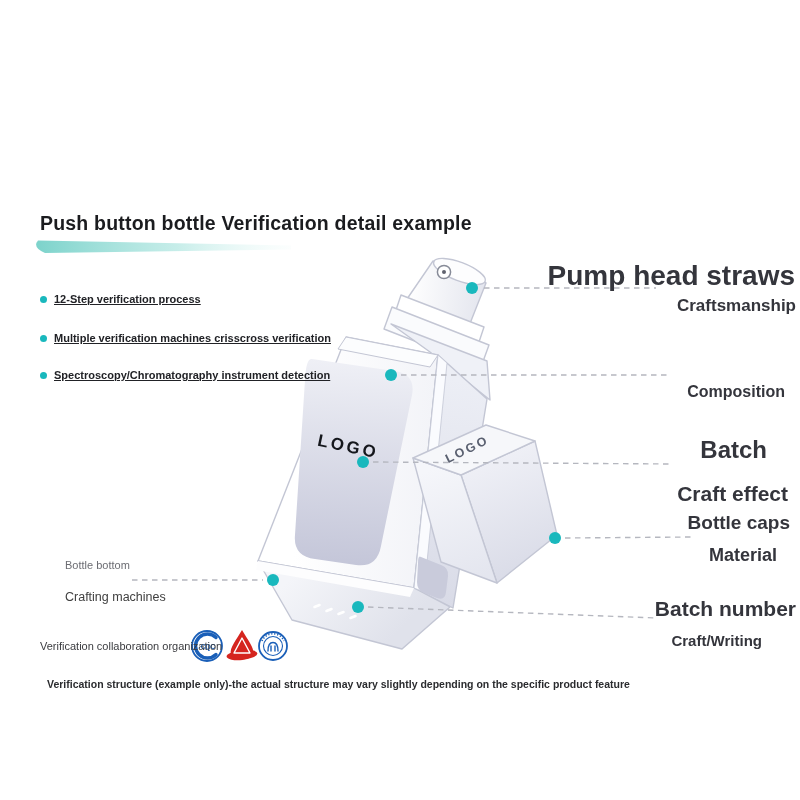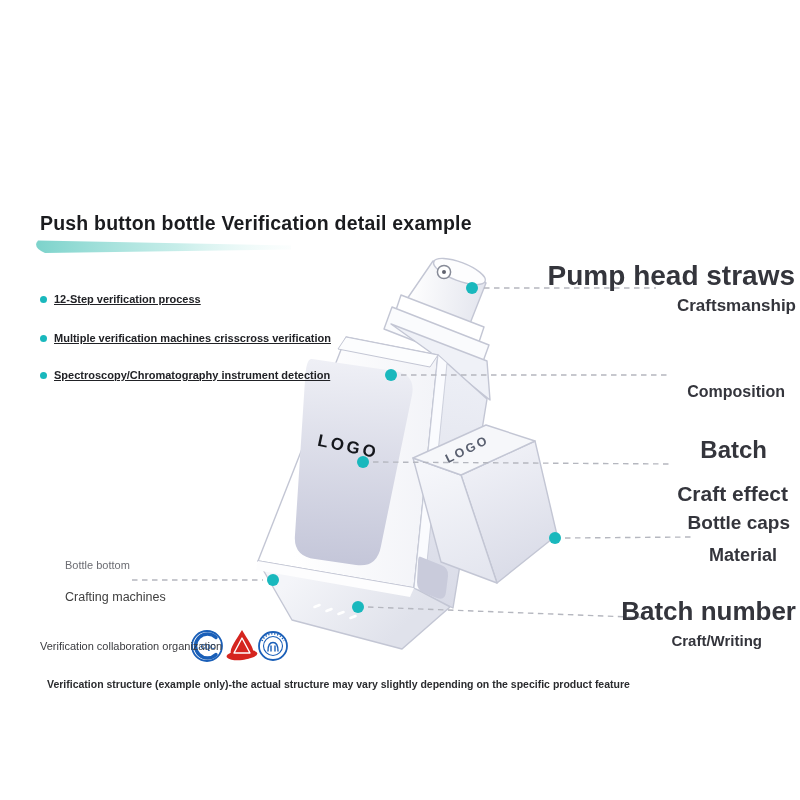--- a/index.html
+++ b/index.html
@@ -159,21 +159,21 @@
   <div class="abs rlabel" style="top:297px;right:4px;font-size:17px;">Craftsmanship</div>
 
   <div class="abs rlabel" style="top:384px;right:15px;font-size:16px;">Composition</div>
 
   <div class="abs rlabel" style="top:438px;right:33px;font-size:24px;">Batch</div>
   <div class="abs rlabel" style="top:471px;right:12px;font-size:21px;margin-top:12px;">Craft effect</div>
 
   <div class="abs rlabel" style="top:513px;right:10px;font-size:19px;margin-left:8px;">Bottle caps</div>
   <div class="abs rlabel" style="top:546px;right:23px;font-size:18px;">Material</div>
 
-  <div class="abs rlabel" style="top:598px;right:4px;font-size:26px;">Batch number</div>
+  <div class="abs rlabel" style="top:598px;right:4px;font-size:21px;">Batch number</div>
   <div class="abs rlabel" style="top:633px;right:38px;font-size:15px;">Craft/Writing</div>
 
   <div class="abs llabel" id="ll0">Bottle bottom</div>
   <div class="abs llabel" id="ll1">Crafting machines</div>
   <div class="abs" id="ll2">Verification collaboration organization</div>
 
   <div class="abs" id="footnote">Verification structure (example only)-the actual structure may vary slightly depending on the specific product feature</div>
 </div>
 
 </body></html>

